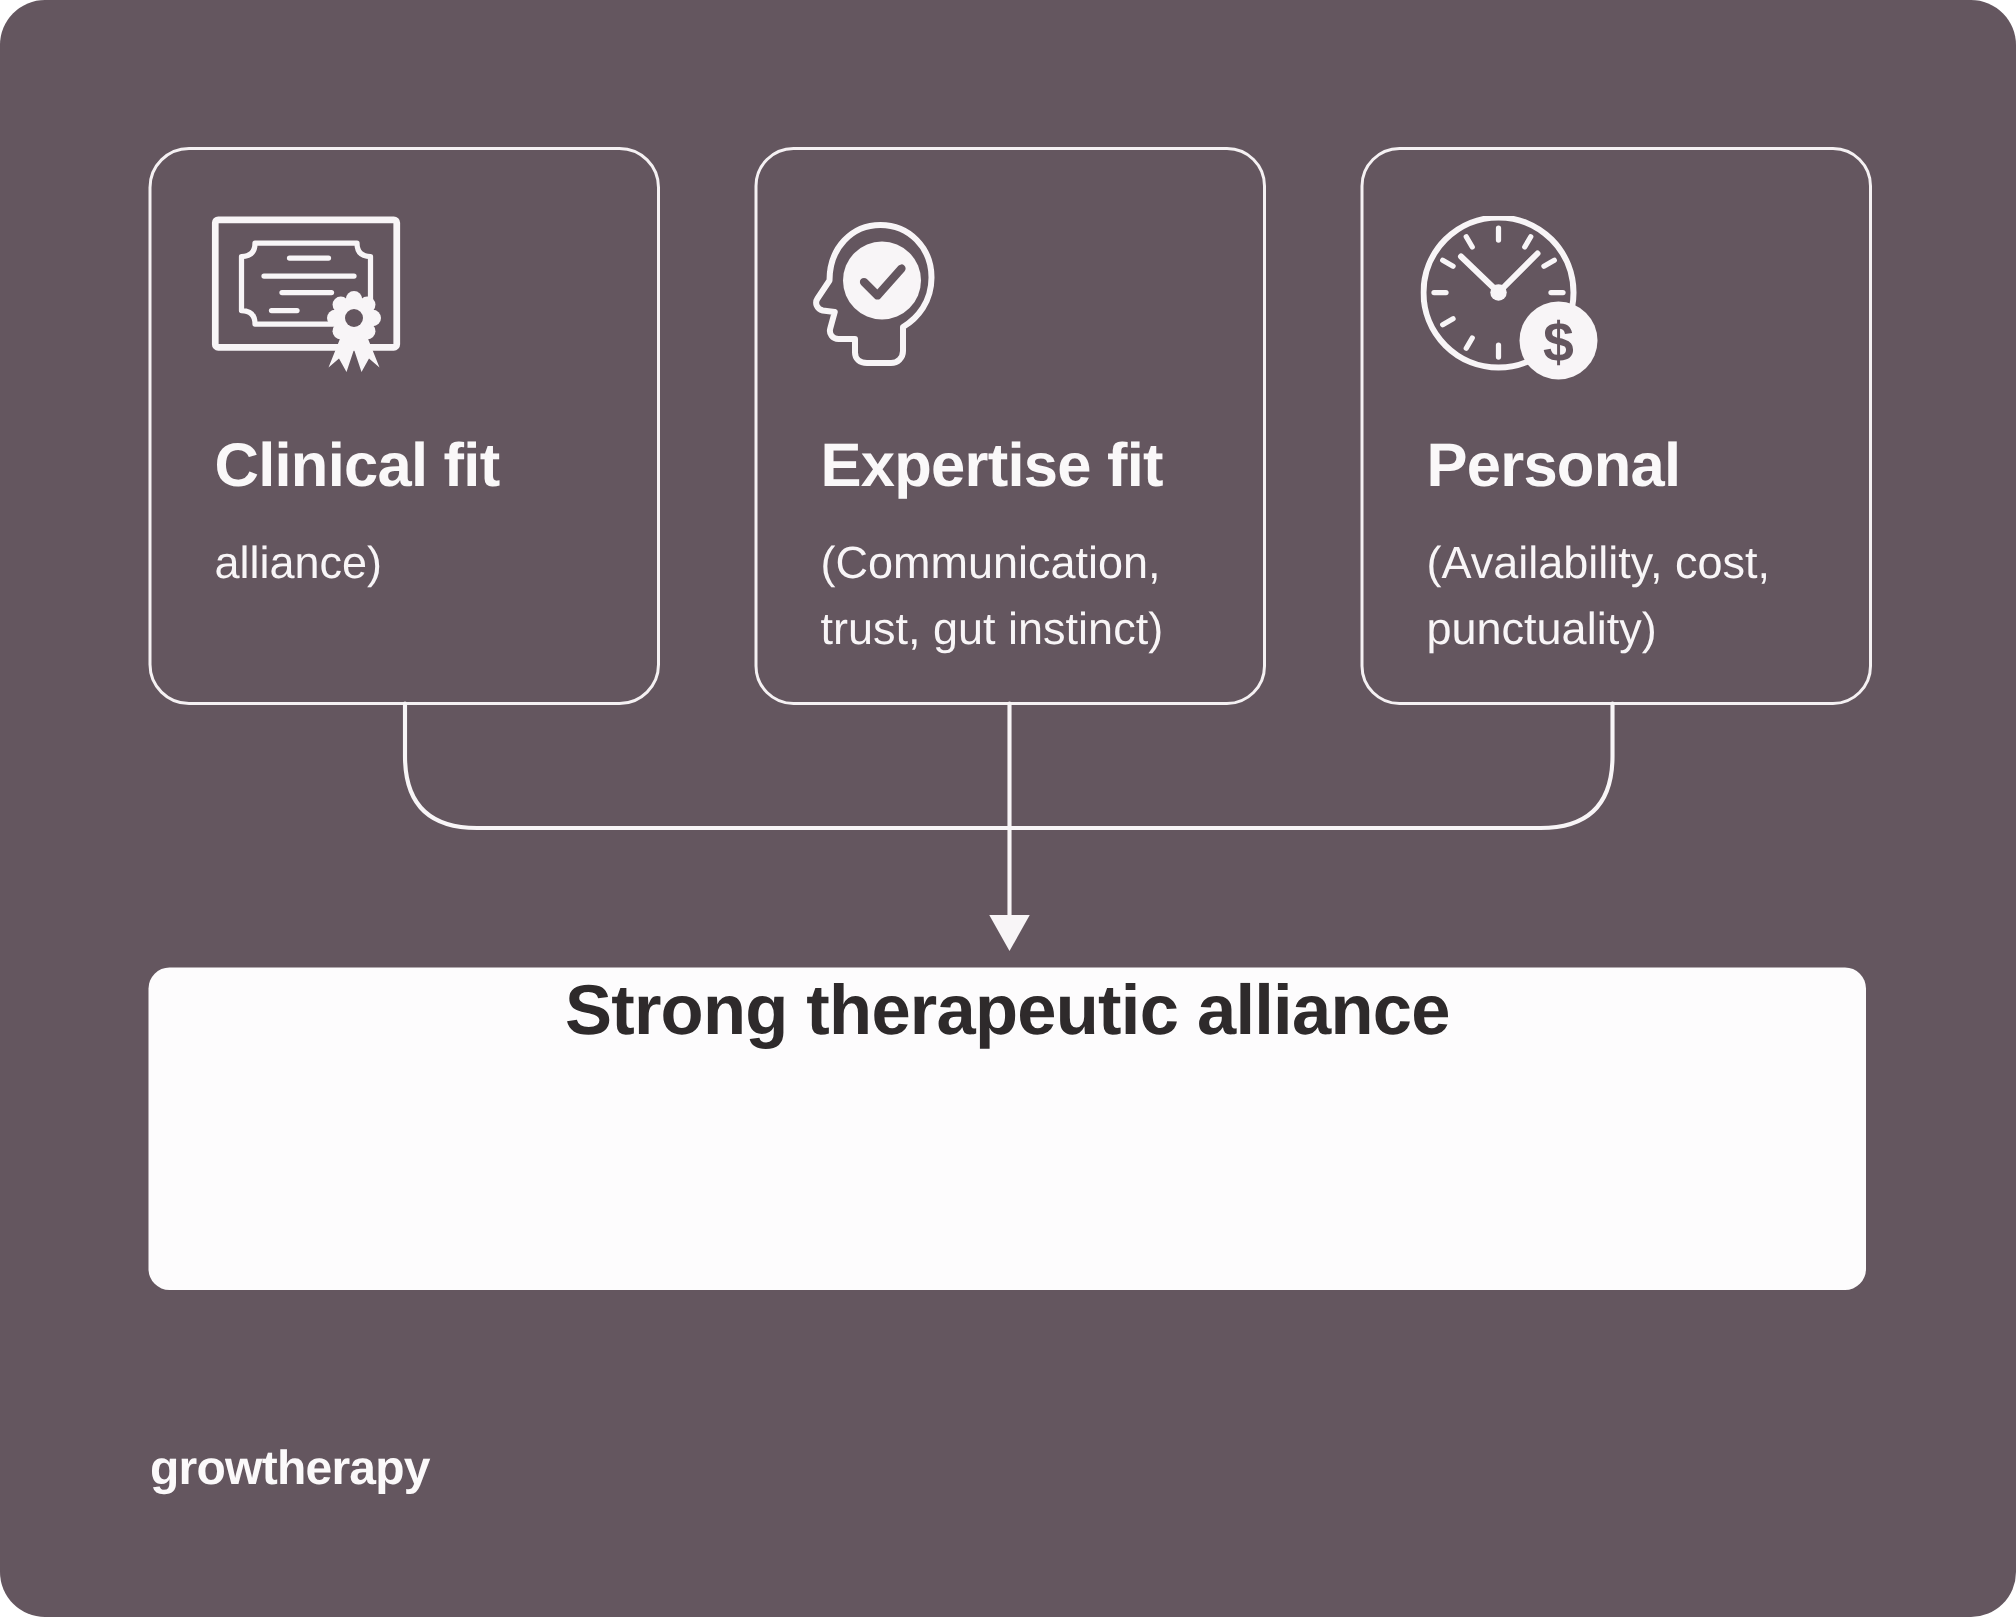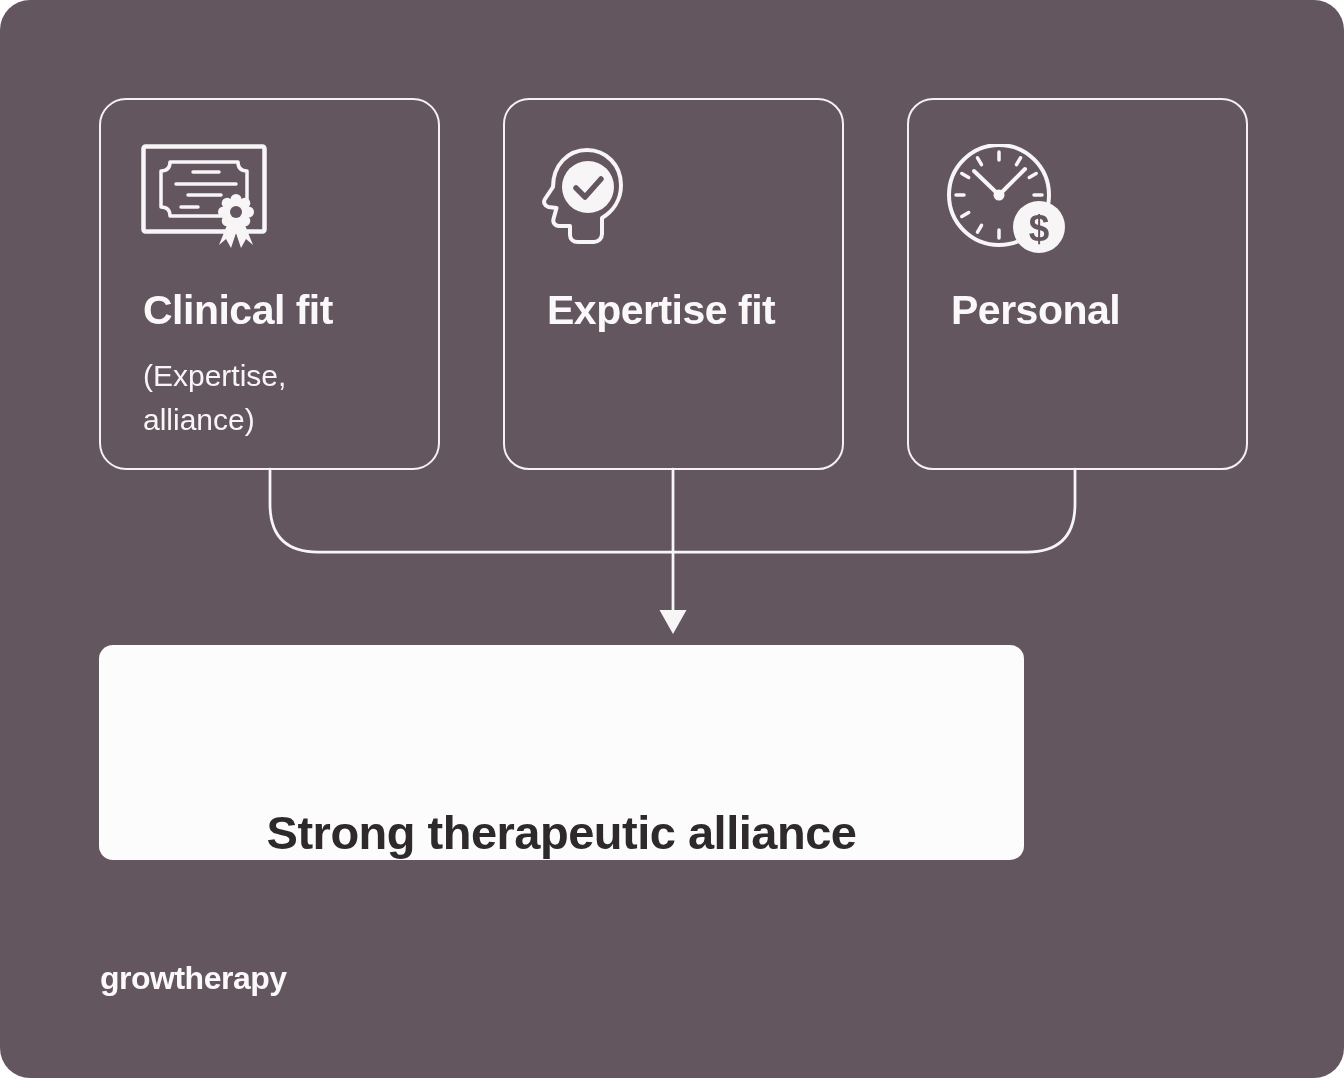--- a/index.html
+++ b/index.html
@@ -62,26 +62,26 @@
     left: 0; top: 0;
     width: 1344px;
     height: 1078px;
     pointer-events: none;
   }
   
   .result-box {
     position: absolute;
     left: 99px;
     top: 645px;
-    width: 925px;
+    width: 1145px;
     height: 215px;
     background: #FDFCFD;
     border-radius: 14px;
     display: flex;
-    align-items: flex-end;
+    align-items: flex-start;
     justify-content: center;
   }
   .result-label {
     font-size: 47px;
     font-weight: 700;
     letter-spacing: -0.5px;
     color: #2E2A2B;
   }
   
   .logo {
@@ -125,36 +125,39 @@
         <circle cx="86.2" cy="59.2" r="5.5"></circle>
           <circle cx="103.8" cy="59.2" r="5.5"></circle>
         <circle cx="86.2" cy="76.8" r="5.5"></circle>
           <circle cx="103.8" cy="76.8" r="5.5"></circle>
         <circle cx="95" cy="68" r="12"></circle>
       </g>
       <circle class="fillbg" cx="95" cy="68" r="6"></circle>
     </svg>
     <div class="card-title">Clinical fit</div>
     <div class="card-subtitle">
-      <span>(Expertise,</span>
       <span>alliance)</span>
     </div>
   </div>
 
   <div class="card card-2">
     <svg class="card-icon" width="85" height="100" viewBox="0 0 85 100" style="left:37px; top:46px;">
       <path class="stroke" stroke-width="4" d="M 52 96 L 36 96 C 31 96 28 93 28 89 L 28 80 L 17 80
            C 13 80 10.5 76.5 11.5 73 L 14.5 62 L 6.5 61
            C 2.5 60 1 56 3 53 L 11 41
            C 11 19 26 4 45 4 C 64 4 79 19 79 39
            C 79 55 70 66 60 72 L 60 88 C 60 92.5 56.5 96 52 96 Z"></path>
       <circle class="fillw" cx="46" cy="41" r="26"></circle>
       <path d="M 34 42 L 43 51 L 59 33" fill="none" stroke="#64565F" stroke-width="5.5" stroke-linecap="round" stroke-linejoin="round"></path>
     </svg>
     <div class="card-title">Expertise fit</div>
+    <div class="card-subtitle">
+      <span>(Communication,</span>
+      <span>trust, gut instinct)</span>
+    </div>
   </div>
 
   <div class="card card-3">
     <svg class="card-icon" width="135" height="115" viewBox="0 0 135 115" style="left:38px;">
       <circle class="stroke" cx="52" cy="51" r="50" stroke-width="4"></circle>
       <g class="stroke" stroke-width="3.5">
         <line x1="52" y1="8" x2="52" y2="16"></line>
         <line x1="73.5" y1="13.8" x2="69.5" y2="20.7"></line>
         <line x1="89.2" y1="29.5" x2="82.3" y2="33.5"></line>
         <line x1="95" y1="51" x2="87" y2="51"></line>
@@ -166,20 +169,24 @@
         <line x1="14.8" y1="29.5" x2="21.7" y2="33.5"></line>
         <line x1="30.5" y1="13.8" x2="34.5" y2="20.7"></line>
       </g>
       <line class="stroke" stroke-width="4" x1="52" y1="51" x2="27" y2="27"></line>
       <line class="stroke" stroke-width="4" x1="52" y1="51" x2="78" y2="25"></line>
       <circle class="fillw" cx="52" cy="51" r="5.5"></circle>
       <circle class="fillw" cx="92" cy="83" r="26"></circle>
       <text x="92" y="84" text-anchor="middle" dominant-baseline="central" font-size="37" font-weight="700" fill="#64565F">$</text>
     </svg>
     <div class="card-title">Personal</div>
+    <div class="card-subtitle">
+      <span>(Availability, cost,</span>
+      <span>punctuality)</span>
+    </div>
   </div>
 
   <svg class="connector" viewBox="0 0 1344 1078">
     <path class="stroke" stroke-width="2.75" d="M 270 469 L 270 504 Q 270 552 318 552 L 1027 552 Q 1075 552 1075 504 L 1075 469"></path>
     <line class="stroke" stroke-width="2.75" x1="673" y1="469" x2="673" y2="612"></line>
     <polygon class="fillw" points="659.5,610 686.5,610 673,634"></polygon>
   </svg>
 
   <div class="result-box">
     <div class="result-label">Strong therapeutic alliance</div>

